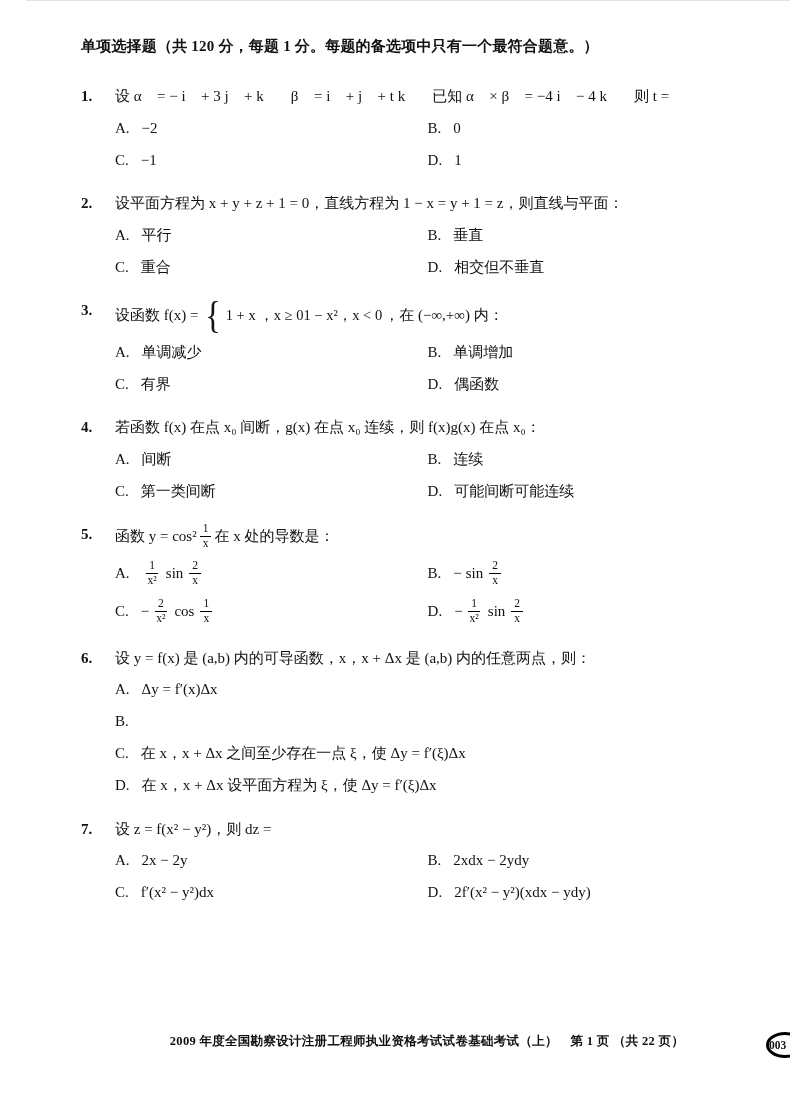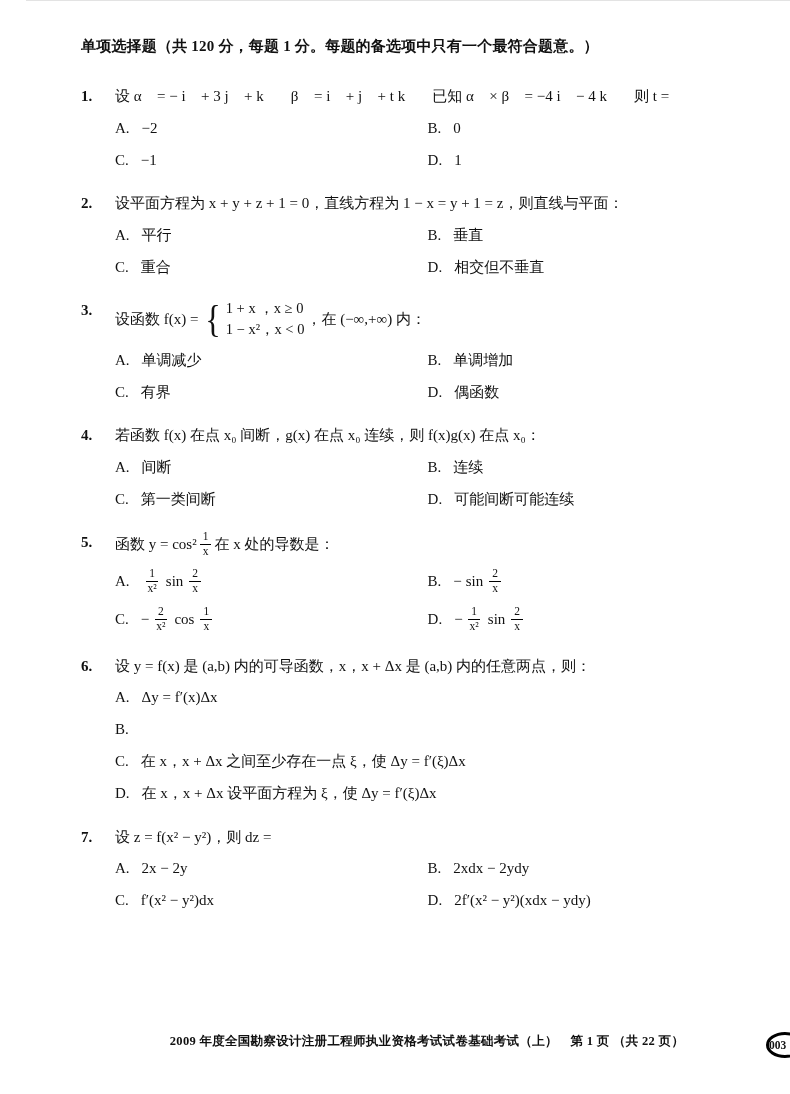--- a/index.html
+++ b/index.html
@@ -81,21 +81,20 @@
   .frac .den { padding: 0 3px; }
   .brace {
     font-size: 38px;
     line-height: 0.9;
     font-weight: 300;
     margin: 0 3px 0 6px;
     transform: scaleX(0.85);
   }
   .cases {
     display: inline-flex;
-    flex-direction: column;
     line-height: 1.45;
     font-size: 14.5px;
     margin-right: 2px;
   }
   .fn { margin: 0 3px; text-align: center; }
   .neg { margin-right: 1px; }
   .footer {
     position: absolute;
     left: 12px;
     right: 0;

